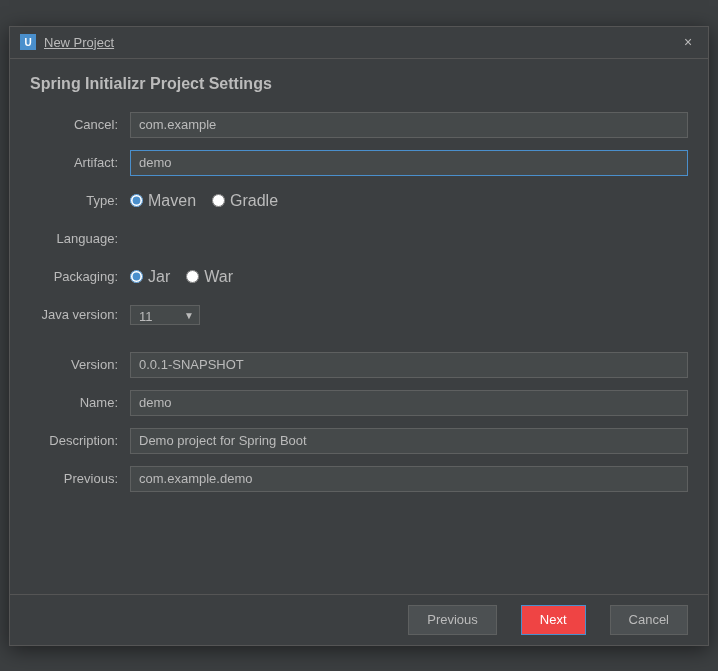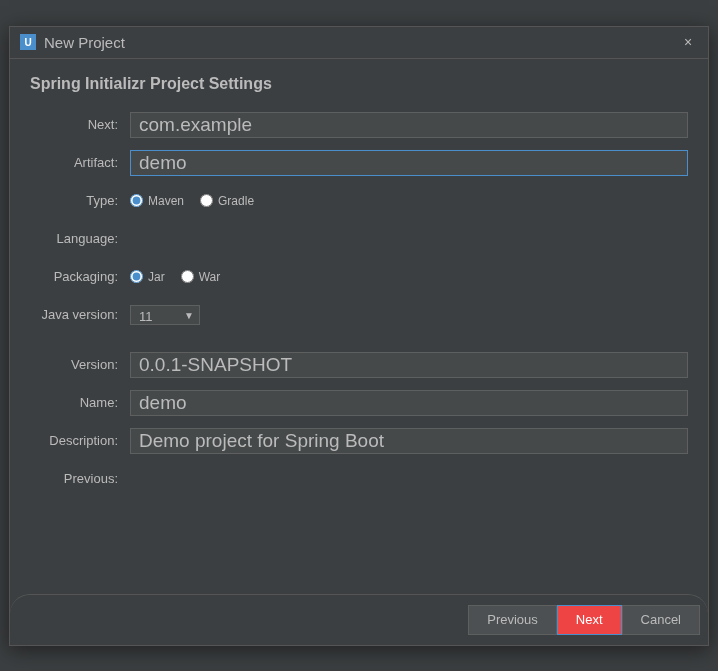--- a/index.html
+++ b/index.html
@@ -49,21 +49,22 @@
       display: flex;
       align-items: center;
       justify-content: center;
       font-size: 10px;
       font-weight: bold;
       color: white;
     }
 
     .title-bar-title {
       color: #bbbbbb;
-      font-size: 15px;
+      font-size: 13px;
+      text-decoration: underline;
     }
 
     .close-btn {
       width: 20px;
       height: 20px;
       display: flex;
       align-items: center;
       justify-content: center;
       cursor: pointer;
       color: #bbbbbb;
@@ -98,21 +99,21 @@
     }
 
     .form-input {
       flex: 1;
       background: #45494a;
       border: 1px solid #5e6060;
       color: #bbbbbb;
       padding: 4px 8px;
       height: 26px;
       outline: none;
-      font-size: 19px;
+      font-size: 13px;
       font-family: inherit;
     }
 
     .form-input.active {
       border: 1px solid #4a8fcc;
     }
 
     .radio-group {
       display: flex;
       align-items: center;
@@ -127,21 +128,21 @@
       cursor: pointer;
     }
 
     .radio-item input[type="radio"] {
       accent-color: #4a8fcc;
       cursor: pointer;
     }
 
     .radio-label {
       color: #bbbbbb;
-      font-size: 12px;
+      font-size: 16px;
     }
 
     .select-wrapper {
       position: relative;
       display: inline-block;
     }
 
     .form-select {
       background: #45494a;
       border: 1px solid #5e6060;
@@ -165,26 +166,25 @@
       color: #bbbbbb;
       font-size: 10px;
     }
 
     .separator {
       height: 12px;
     }
 
     .footer {
       border-top: 1px solid #555555;
-      padding: 10px 8px;
+      padding: 10px 20px;
       display: flex;
       justify-content: flex-end;
-      gap: 0;
+      gap: 24px;
       background: #3c3f41;
-      border-radius: 20px;
     }
 
     .btn {
       padding: 6px 18px;
       border: 1px solid #5e6060;
       cursor: pointer;
       font-size: 13px;
       font-family: inherit;
       height: 30px;
       display: flex;
@@ -214,21 +214,21 @@
       </div>
       <span class="title-bar-title">New Project</span>
     </div>
     <div class="close-btn">×</div>
   </div>
 
   <div class="content">
     <div class="section-title">Spring Initializr Project Settings</div>
 
     <div class="form-row">
-      <div class="form-label">Next:</div>
+      <div class="form-label">Cancel:</div>
       <input class="form-input" type="text" value="com.example" style="">
     </div>
 
     <div class="form-row">
       <div class="form-label">Artifact:</div>
       <input class="form-input active" type="text" value="demo" style="">
     </div>
 
     <div class="form-row">
       <div class="form-label">Type:</div>
@@ -286,20 +286,21 @@
       <input class="form-input" type="text" value="demo" style="">
     </div>
 
     <div class="form-row">
       <div class="form-label">Description:</div>
       <input class="form-input" type="text" value="Demo project for Spring Boot" style="">
     </div>
 
     <div class="form-row">
       <div class="form-label">Previous:</div>
+      <input class="form-input" type="text" value="com.example.demo" style="">
     </div>
   </div>
 
   <div class="footer">
     <button class="btn btn-default">Previous</button>
     <button class="btn btn-primary">Next</button>
     <button class="btn btn-default">Cancel</button>
   </div>
 </div>
 

